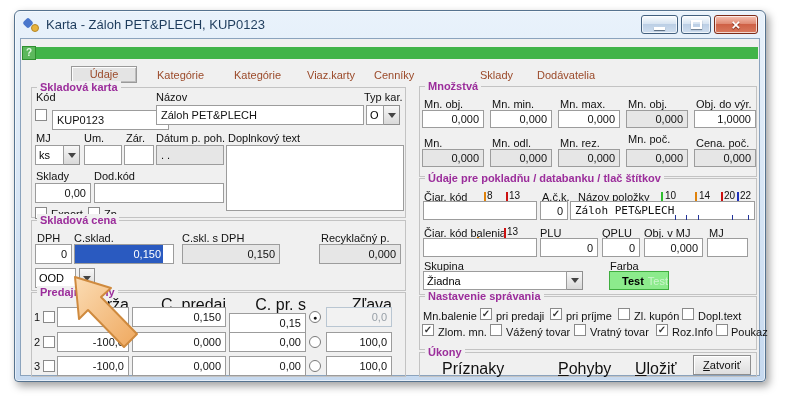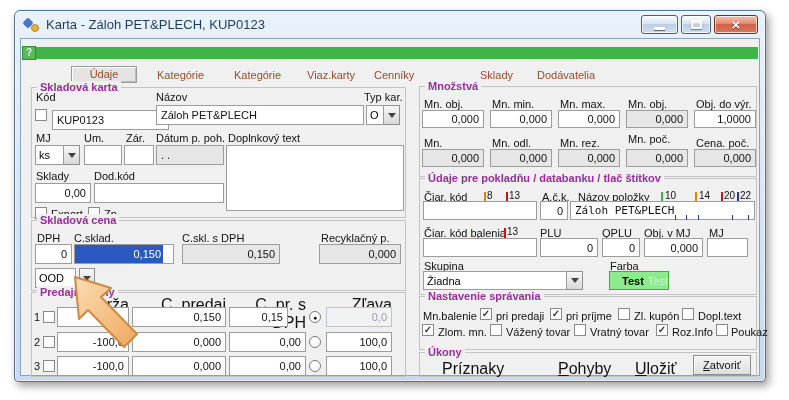--- a/index.html
+++ b/index.html
@@ -187,21 +187,21 @@
       <div class="gtitle">Predajné ceny</div>
       <div class="colhdr" style="left:25px;top:3px;width:72px">Marža</div>
       <div class="colhdr" style="left:100px;top:3px;width:94px">C. predaj</div>
       <div class="colhdr" style="left:197px;top:3px;width:77px">C. pr. s DPH</div>
       <div class="colhdr" style="left:294px;top:3px;width:66px">Zľava</div>
 
       <div class="lbl" style="left:2px;top:18px">1</div>
       <div class="cb" style="left:11px;top:18px"></div>
       <div class="fld num" style="left:25px;top:14px;width:72px"></div>
       <div class="fld num" style="left:100px;top:14px;width:94px">0,150</div>
-      <div class="fld num" style="left:197px;top:14px;width:59px">0,15</div>
+      <div class="fld num" style="left:197px;top:20px;width:77px">0,15</div>
       <div class="radio" style="left:277px;top:18px">●</div>
       <div class="fld dis num" style="left:294px;top:14px;width:66px">0,0</div>
 
       <div class="lbl" style="left:2px;top:43px">2</div>
       <div class="cb" style="left:11px;top:43px"></div>
       <div class="fld num" style="left:25px;top:39px;width:72px">-100,0</div>
       <div class="fld num" style="left:100px;top:39px;width:94px">0,000</div>
       <div class="fld num" style="left:197px;top:39px;width:77px">0,00</div>
       <div class="radio" style="left:277px;top:43px"></div>
       <div class="fld num" style="left:294px;top:39px;width:66px">100,0</div>

